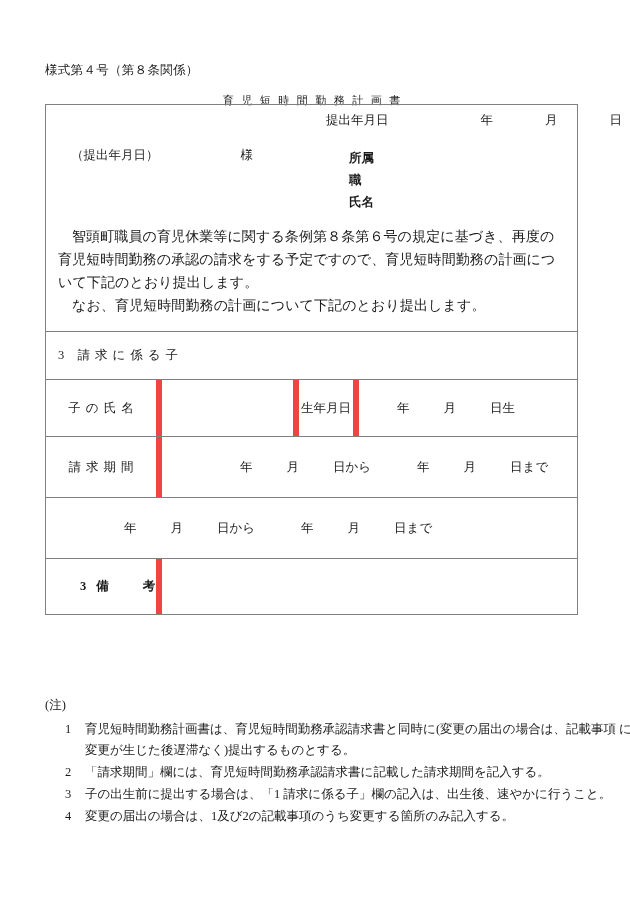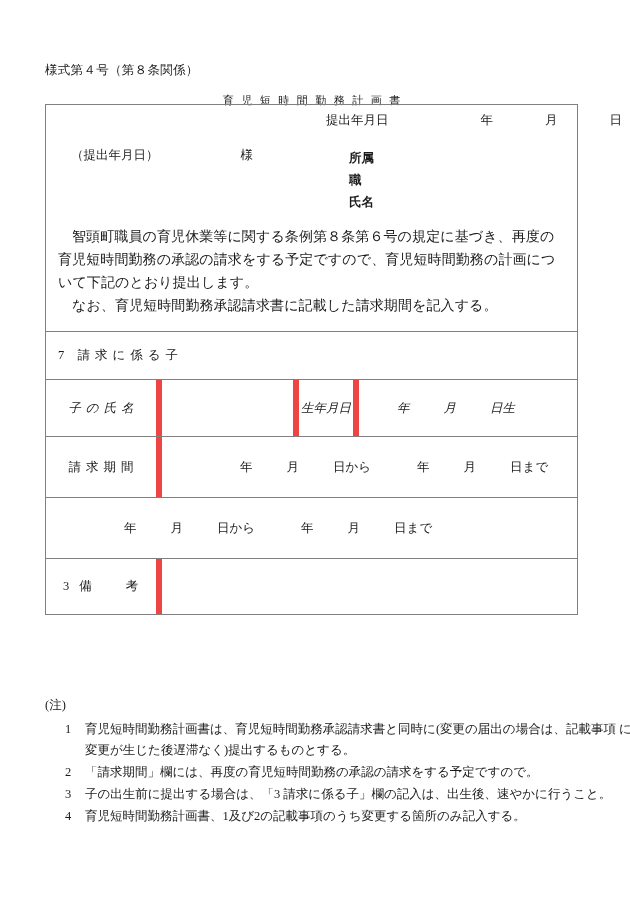--- a/index.html
+++ b/index.html
@@ -124,33 +124,33 @@
   }
   .tcell {
     box-sizing: border-box;
     display: flex;
     align-items: center;
     font-size: 12.5px;
     white-space: nowrap;
   }
   .tcell + .tcell { border-left: 6px solid #ef4444; }
 
-  .child-row { height: 57px; font-style: italic; }
+  .child-row { height: 57px; }
   .c-name-label  { width: 110px; justify-content: center; letter-spacing: 5px; text-indent: 5px; }
   .c-name-value  { width: 137px; }
   .c-dob-label   { width: 60px;  justify-content: center; }
   .c-dob-value   { flex: 1; justify-content: center; padding-right: 24px; }
 
   .period-row { height: 61px; }
   .p-label    { width: 110px; justify-content: center; }
   .p-label.sp { letter-spacing: 5px; text-indent: 5px; }
   .p-value    { flex: 1; padding-left: 78px; }
 
   .remark-row { height: 56px; }
-  .r-label    { width: 110px; justify-content: center; letter-spacing: 0; }
+  .r-label    { width: 110px; justify-content: flex-end; letter-spacing: 0; font-weight: bold; }
   .r-label .inner { display: inline-block; width: 76px; text-align: left; }
   .r-label .sp3 { display: inline-block; width: 34px; }
   .r-value    { flex: 1; }
 
   .dsep { display: inline-block; }
   .dsep.w1 { width: 34px; }
   .dsep.w2 { width: 46px; }
 
   
   .notes {
@@ -192,24 +192,24 @@
 
       <div class="hdr-from">
         <div>所属</div>
         <div>職</div>
         <div>氏名</div>
       </div>
     </div>
 
     <div class="body-text">
       <p>智頭町職員の育児休業等に関する条例第８条第６号の規定に基づき、再度の育児短時間勤務の承認の請求をする予定ですので、育児短時間勤務の計画について下記のとおり提出します。</p>
-      <p>なお、育児短時間勤務承認請求書に記載した請求期間を記入する。</p>
-    </div>
-
-    <div class="sec-row">7 請求に係る子</div>
+      <p>なお、育児短時間勤務の計画について下記のとおり提出します。</p>
+    </div>
+
+    <div class="sec-row">3 請求に係る子</div>
 
     <div class="trow child-row">
       <div class="tcell c-name-label">子の氏名</div>
       <div class="tcell c-name-value"></div>
       <div class="tcell c-dob-label">生年月日</div>
       <div class="tcell c-dob-value">
           <span>年</span>
           <span class="dsep w1"></span>
           <span>月</span>
           <span class="dsep w1"></span>
@@ -267,32 +267,32 @@
       <div class="note-num">1</div>
       <div class="note-body">
         <div>育児短時間勤務計画書は、育児短時間勤務承認請求書と同時に(変更の届出の場合は、記載事項 に</div>
         <div>変更が生じた後遅滞なく)提出するものとする。</div>
       </div>
     </div>
 
     <div class="note">
       <div class="note-num">2</div>
       <div class="note-body">
-        <div>「請求期間」欄には、再度の育児短時間勤務の承認の請求をする予定ですので。</div>
+        <div>「請求期間」欄には、育児短時間勤務承認請求書に記載した請求期間を記入する。</div>
       </div>
     </div>
 
     <div class="note">
       <div class="note-num">3</div>
       <div class="note-body">
-        <div>子の出生前に提出する場合は、「3 請求に係る子」欄の記入は、出生後、速やかに行うこと。</div>
+        <div>子の出生前に提出する場合は、「1 請求に係る子」欄の記入は、出生後、速やかに行うこと。</div>
       </div>
     </div>
 
     <div class="note">
       <div class="note-num">4</div>
       <div class="note-body">
-        <div>育児短時間勤務計画書、1及び2の記載事項のうち変更する箇所のみ記入する。</div>
+        <div>変更の届出の場合は、1及び2の記載事項のうち変更する箇所のみ記入する。</div>
       </div>
     </div>
   </div>
 
 </div>
 
 </body></html>

